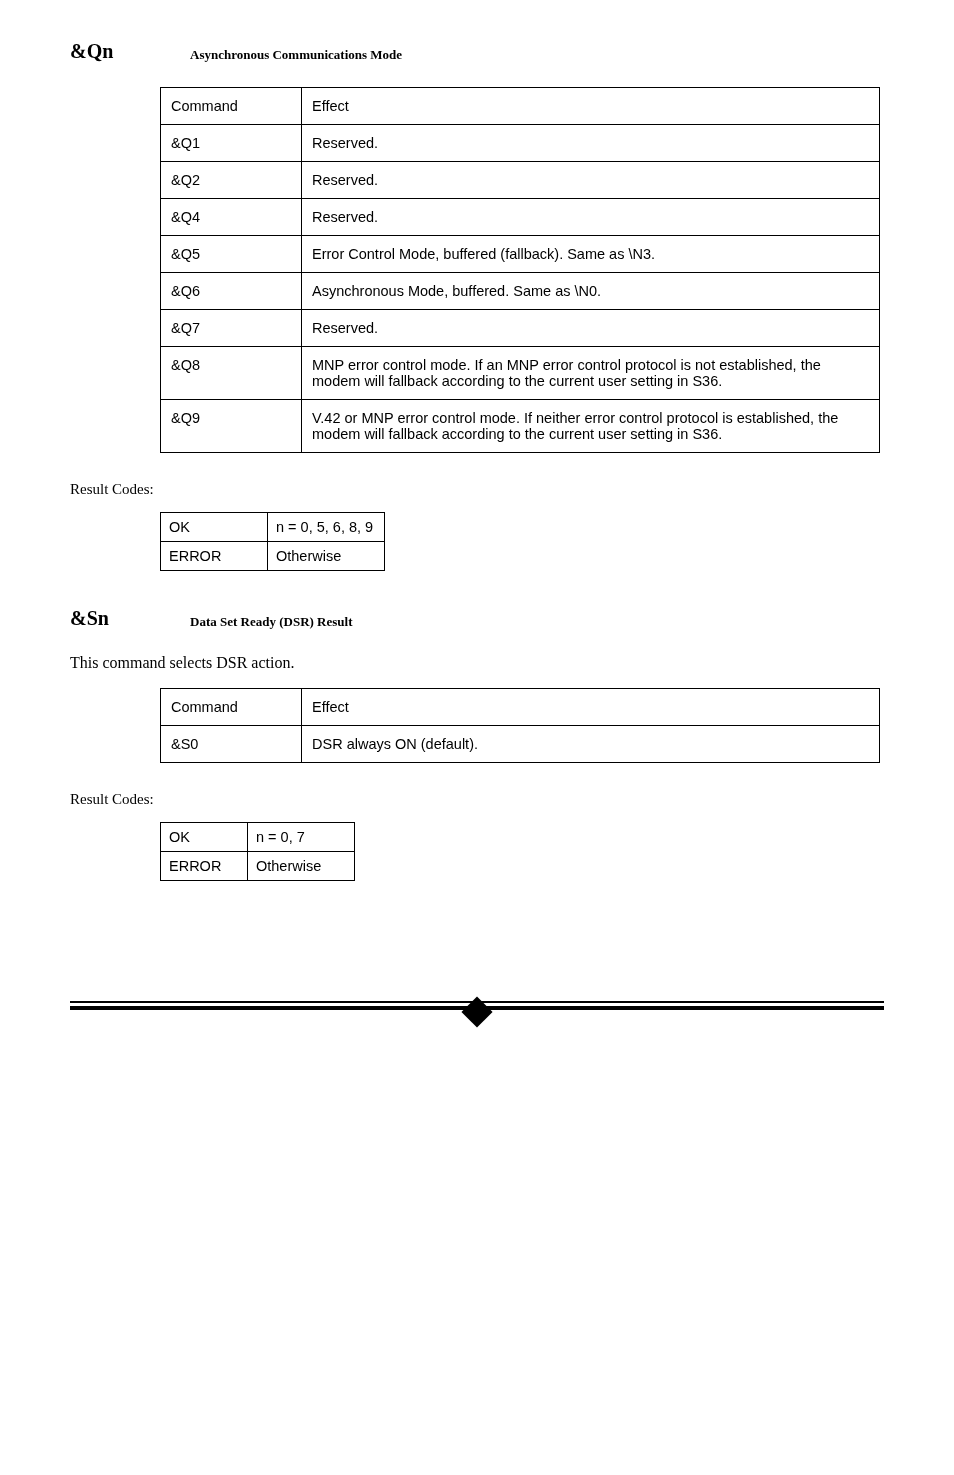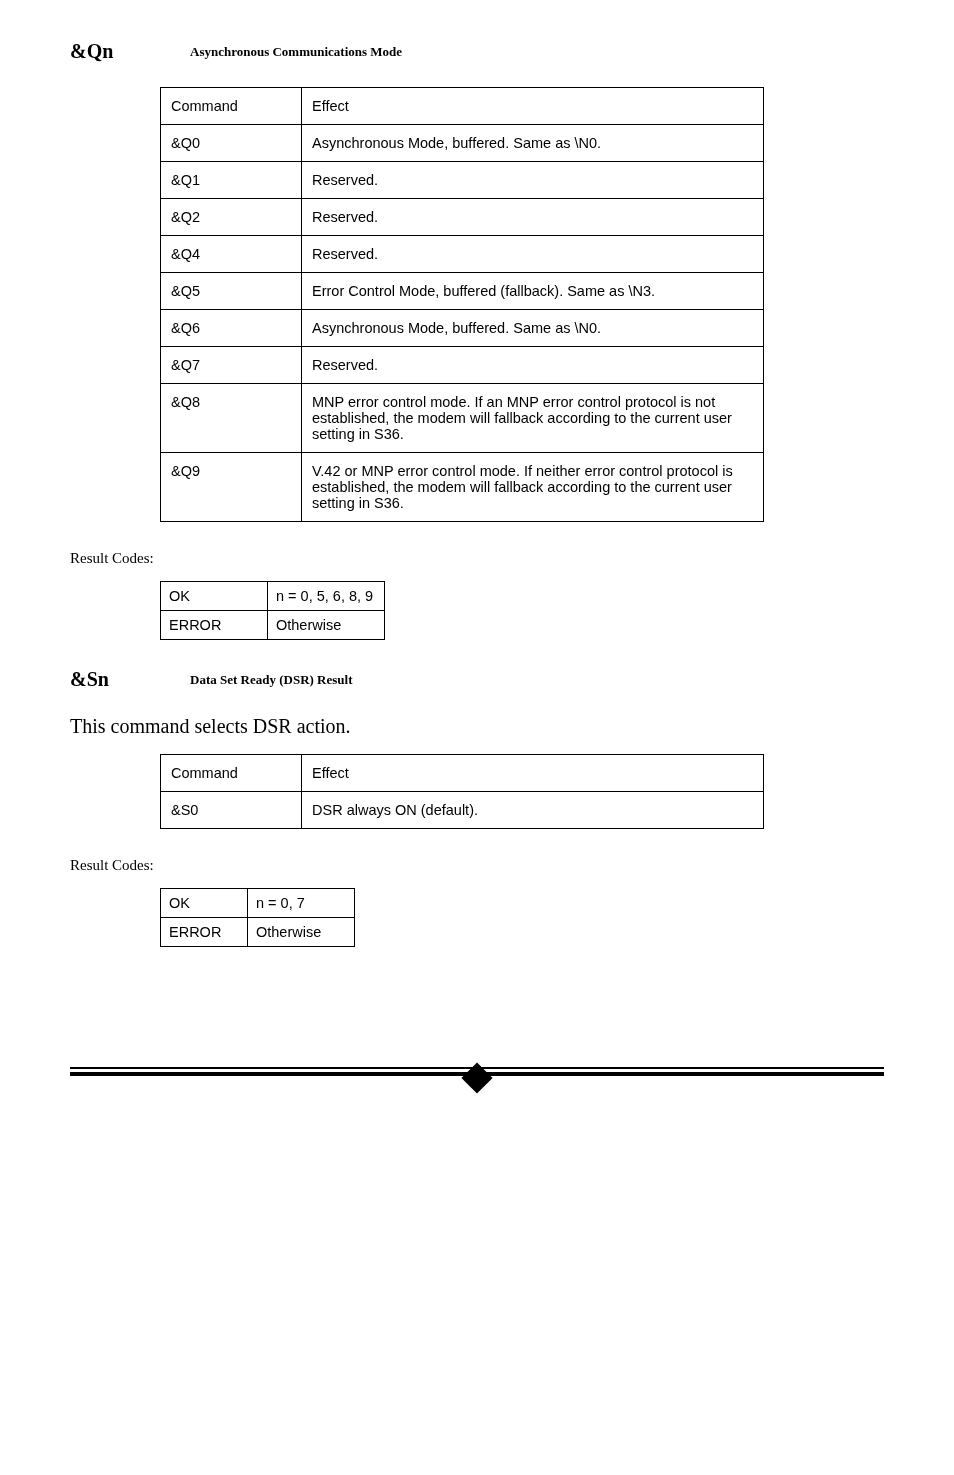--- a/index.html
+++ b/index.html
@@ -7,69 +7,69 @@
     padding: 40px 70px;
     font-family: Arial, Helvetica, sans-serif;
     font-size: 14px;
     color: #000;
     background: #fff;
     width: 954px;
     box-sizing: border-box;
   }
   .heading-row {
     display: flex;
-    align-items: center;
+    align-items: flex-end;
     margin-bottom: 24px;
   }
   .heading-cmd {
     font-family: "Times New Roman", Georgia, serif;
     font-weight: bold;
     font-size: 20px;
     width: 120px;
     flex: none;
   }
   .heading-title {
     font-family: "Times New Roman", Georgia, serif;
     font-weight: bold;
     font-size: 13px;
   }
   table.cmd-table {
     border-collapse: collapse;
-    width: 604px;
+    width: 720px;
     margin-left: 90px;
     margin-bottom: 28px;
   }
   table.cmd-table td {
     border: 1.5px solid #000;
     padding: 10px 10px;
     vertical-align: top;
     font-size: 14.5px;
   }
   table.cmd-table td.col-cmd {
     width: 120px;
   }
   .result-label {
     font-family: "Times New Roman", Georgia, serif;
     font-size: 15px;
     margin-bottom: 14px;
   }
   table.rc-table {
     border-collapse: collapse;
     margin-left: 90px;
-    margin-bottom: 28px;
+    margin-bottom: 36px;
   }
   table.rc-table td {
     border: 1.5px solid #000;
     padding: 6px 8px;
     font-size: 14.5px;
     vertical-align: top;
   }
   .body-text {
     font-family: "Times New Roman", Georgia, serif;
-    font-size: 20px;
+    font-size: 16px;
     margin-bottom: 16px;
   }
   .footer-rule {
     margin-top: 120px;
     position: relative;
     height: 30px;
   }
   .footer-rule .bar-top {
     height: 2px;
     background: #000;
@@ -98,24 +98,20 @@
   <div class="heading-cmd">&amp;Qn</div>
   <div class="heading-title">Asynchronous Communications Mode</div>
 </div>
 
 <table class="cmd-table">
   <tbody>
       <tr>
     <td class="col-cmd">Command</td>
     <td>Effect</td>
   </tr>
-  <tr>
-        <td class="col-cmd">&amp;Q0</td>
-        <td>Asynchronous Mode, buffered. Same as \N0.</td>
-      </tr>
   <tr>
         <td class="col-cmd">&amp;Q1</td>
         <td>Reserved.</td>
       </tr>
   <tr>
         <td class="col-cmd">&amp;Q2</td>
         <td>Reserved.</td>
       </tr>
   <tr>
         <td class="col-cmd">&amp;Q4</td>

